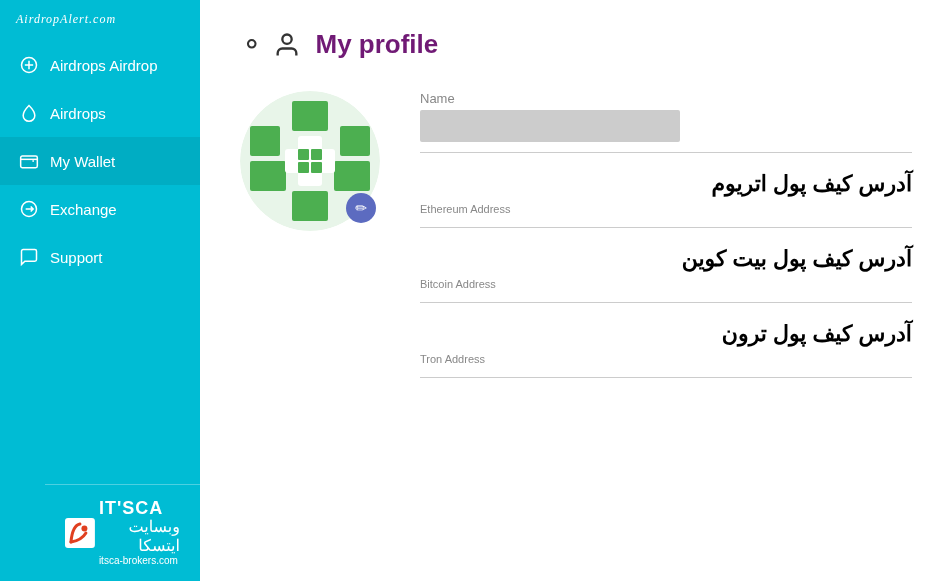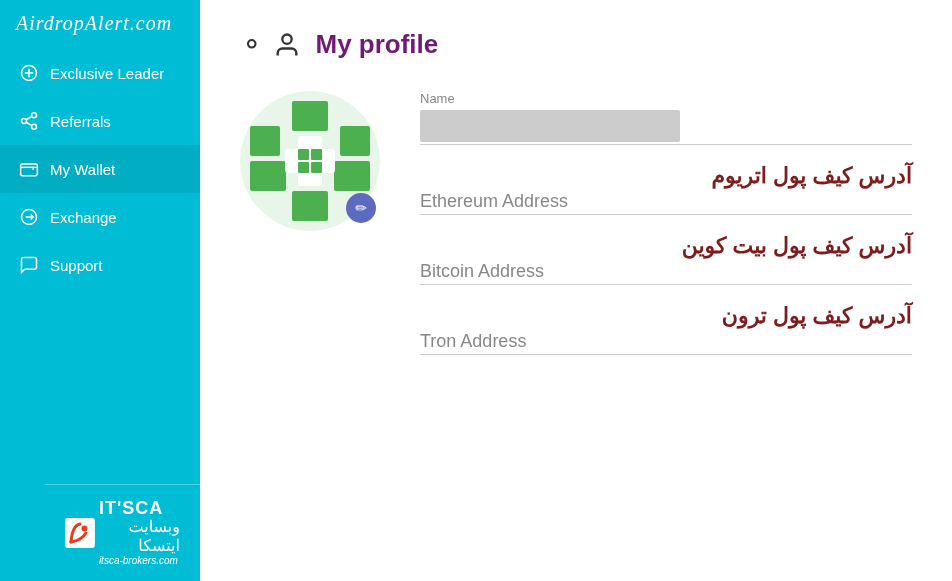--- a/index.html
+++ b/index.html
@@ -11,21 +11,21 @@
       min-width: 200px;
       background: #00bcd4;
       display: flex;
       flex-direction: column;
       height: 581px;
     }
 
     #sidebar-logo {
       padding: 12px 16px 14px;
       font-family: 'Brush Script MT', cursive;
-      font-size: 20px;
+      font-size: 12px;
       color: #fff;
       font-style: italic;
       letter-spacing: 1px;
     }
 
     .nav-item {
       display: flex;
       align-items: center;
       padding: 13px 18px;
       color: #fff;
@@ -88,21 +88,20 @@
       color: #fff;
       direction: rtl;
       unicode-bidi: embed;
       line-height: 1.2;
     }
 
     .itsca-url {
       font-size: 10px;
       color: #fff;
       line-height: 1.2;
-      font-style: italic;
     }
 
     
     #main {
       flex: 1;
       padding: 28px 40px;
       overflow-y: auto;
     }
 
     #page-header {
@@ -170,21 +169,21 @@
     
     #form-section {
       flex: 1;
       display: flex;
       flex-direction: column;
       gap: 0;
     }
 
     .field-group {
       border-bottom: 1px solid #ccc;
-      padding-bottom: 2px;
+      padding-bottom: 10px;
       margin-bottom: 18px;
     }
 
     .field-label {
       font-size: 13px;
       color: #888;
       margin-bottom: 4px;
       display: block;
     }
 
@@ -195,62 +194,58 @@
       border: none;
       outline: none;
       border-radius: 2px;
       padding: 4px 8px;
       font-size: 14px;
     }
 
     .field-title-rtl {
       font-size: 22px;
       font-weight: bold;
-      color: #7f1d1d;
+      color: #000000;
       direction: rtl;
       unicode-bidi: embed;
       display: block;
       margin-bottom: 2px;
     }
 
     .field-sub {
-      font-size: 18px;
+      font-size: 11px;
       color: #888;
       text-align: right;
     }
   </style>
 </head>
 <body>
 
 <div id="sidebar">
   <div id="sidebar-logo">AirdropAlert.com</div>
 
   <div class="nav-item">
     <span class="nav-icon">
       <svg viewBox="0 0 24 24">
           <circle cx="12" cy="12" r="9"></circle>
           <path d="M12 7v10M7 12h10"></path>
         </svg>
     </span>
-    <span>Exclusive Leader</span>
-  </div>
-
+    <span>Airdrops Airdrop</span>
+  </div>
 
   <div class="nav-item">
     <span class="nav-icon">
       <svg viewBox="0 0 24 24">
-          <circle cx="18" cy="5" r="3"></circle>
-          <circle cx="6" cy="12" r="3"></circle>
-          <circle cx="18" cy="19" r="3"></circle>
-          <line x1="8.59" y1="13.51" x2="15.42" y2="17.49"></line>
-          <line x1="15.41" y1="6.51" x2="8.59" y2="10.49"></line>
-        </svg>
-    </span>
-    <span>Referrals</span>
-  </div>
+          <path d="M12 3 C12 3 5 10 5 15a7 7 0 0014 0C19 10 12 3 12 3z"></path>
+        </svg>
+    </span>
+    <span>Airdrops</span>
+  </div>
+
 
   <div class="nav-item active">
     <span class="nav-icon">
       <svg viewBox="0 0 24 24">
           <rect x="2" y="6" width="20" height="14" rx="2"></rect>
           <path d="M16 12h2"></path>
           <path d="M2 10h20"></path>
         </svg>
     </span>
     <span>My Wallet</span>

